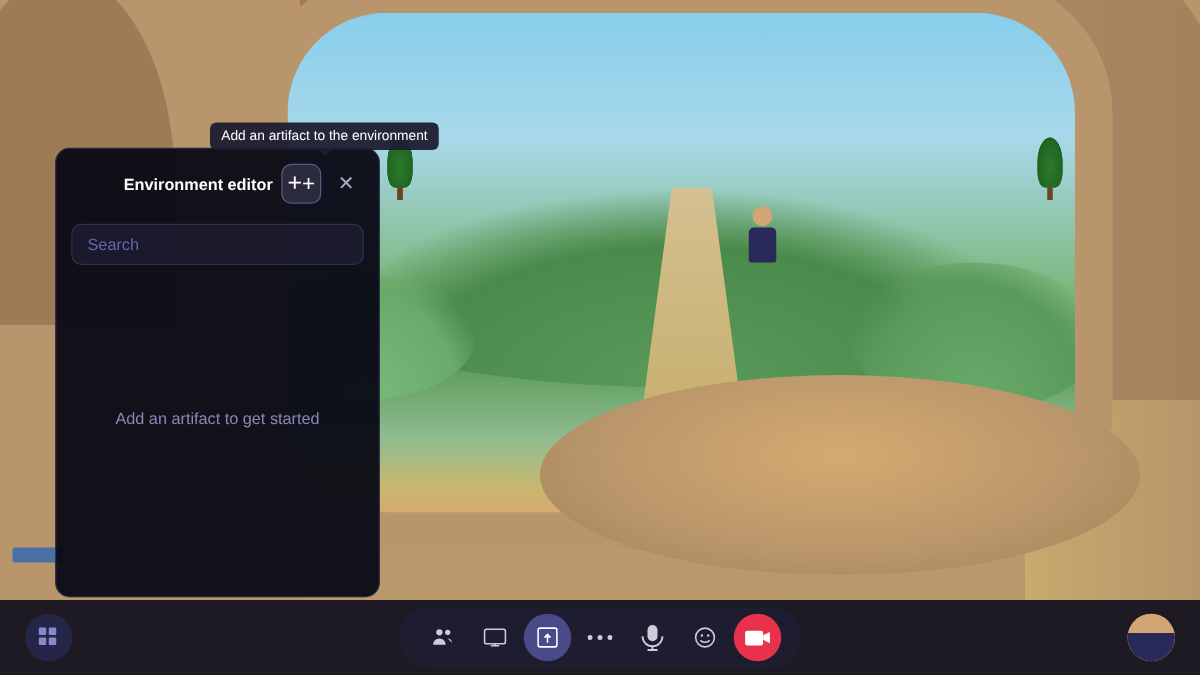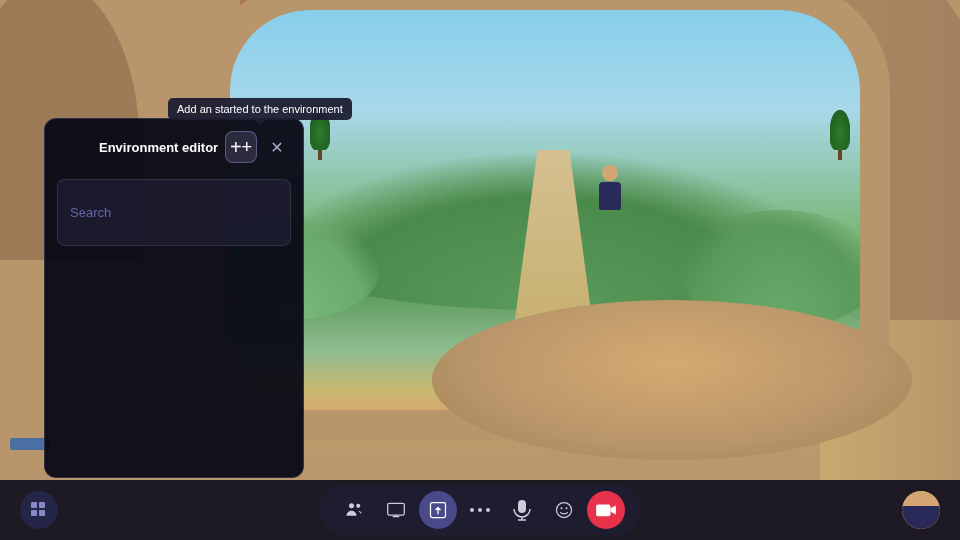--- a/index.html
+++ b/index.html
@@ -274,21 +274,21 @@
 
     .search-container {
       padding: 6px 12px 12px;
     }
 
     .search-input {
       width: 100%;
       background: rgba(30, 30, 50, 0.8);
       border: 1px solid rgba(80, 80, 120, 0.4);
       border-radius: 8px;
-      padding: 25px 12px;
+      padding: 8px 12px;
       color: #4d7c0f;
       font-size: 13px;
       outline: none;
     }
 
     .search-input::placeholder {
       color: #6666aa;
     }
 
     .env-panel-empty {
@@ -474,21 +474,21 @@
       </div>
     </div>
   </div>
 
   <div class="stage"></div>
 
   <div class="blue-block"></div>
 </div>
 
 <div class="tooltip">
-  <span>Add an started to the environment</span>
+  <span>Add an artifact to the environment</span>
 </div>
 
 <div class="env-panel">
   <div class="env-panel-header">
     <span class="env-panel-title">Environment editor</span>
     <div class="env-panel-actions">
       <div class="add-artifact-btn">
         <div class="plus-icon">
           <span>+</span>
         </div>
@@ -496,20 +496,23 @@
       <div class="close-btn">
         <span>✕</span>
       </div>
     </div>
   </div>
 
   <div class="search-container">
     <input class="search-input" type="text" placeholder="Search" style="">
   </div>
 
+  <div class="env-panel-empty">
+    <span>Add an artifact to get started</span>
+  </div>
 </div>
 
 <div class="toolbar">
 
   <div class="toolbar-left">
     <div class="grid-btn">
       <svg width="18" height="18" viewBox="0 0 18 18" fill="none">
         <rect x="1" y="1" width="6" height="6" rx="1" fill="#8888cc"></rect>
         <rect x="9" y="1" width="6" height="6" rx="1" fill="#8888cc"></rect>
         <rect x="1" y="9" width="6" height="6" rx="1" fill="#8888cc"></rect>

